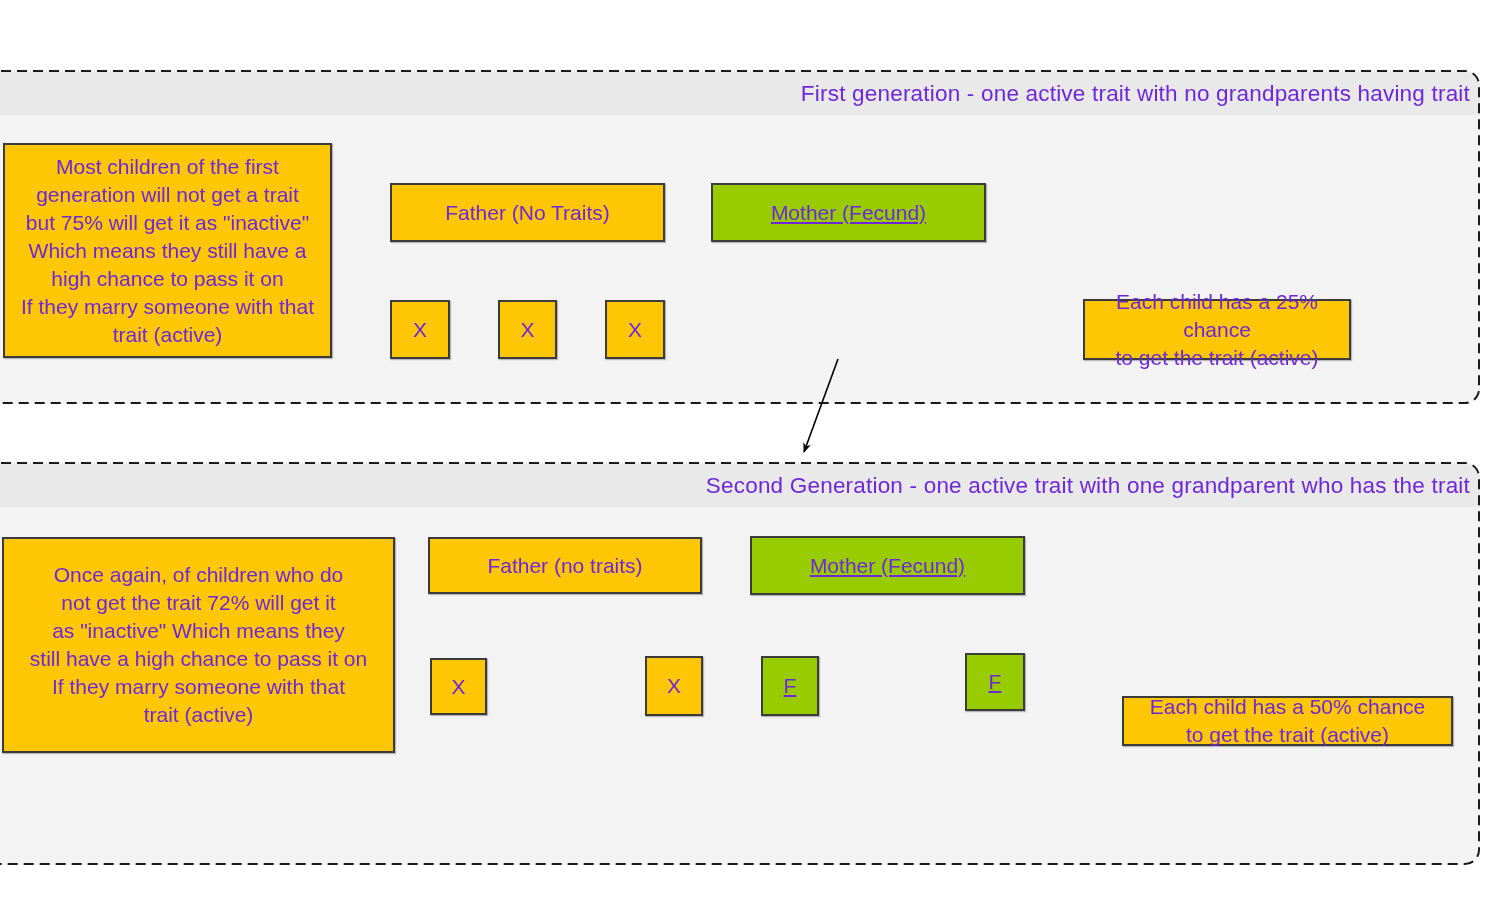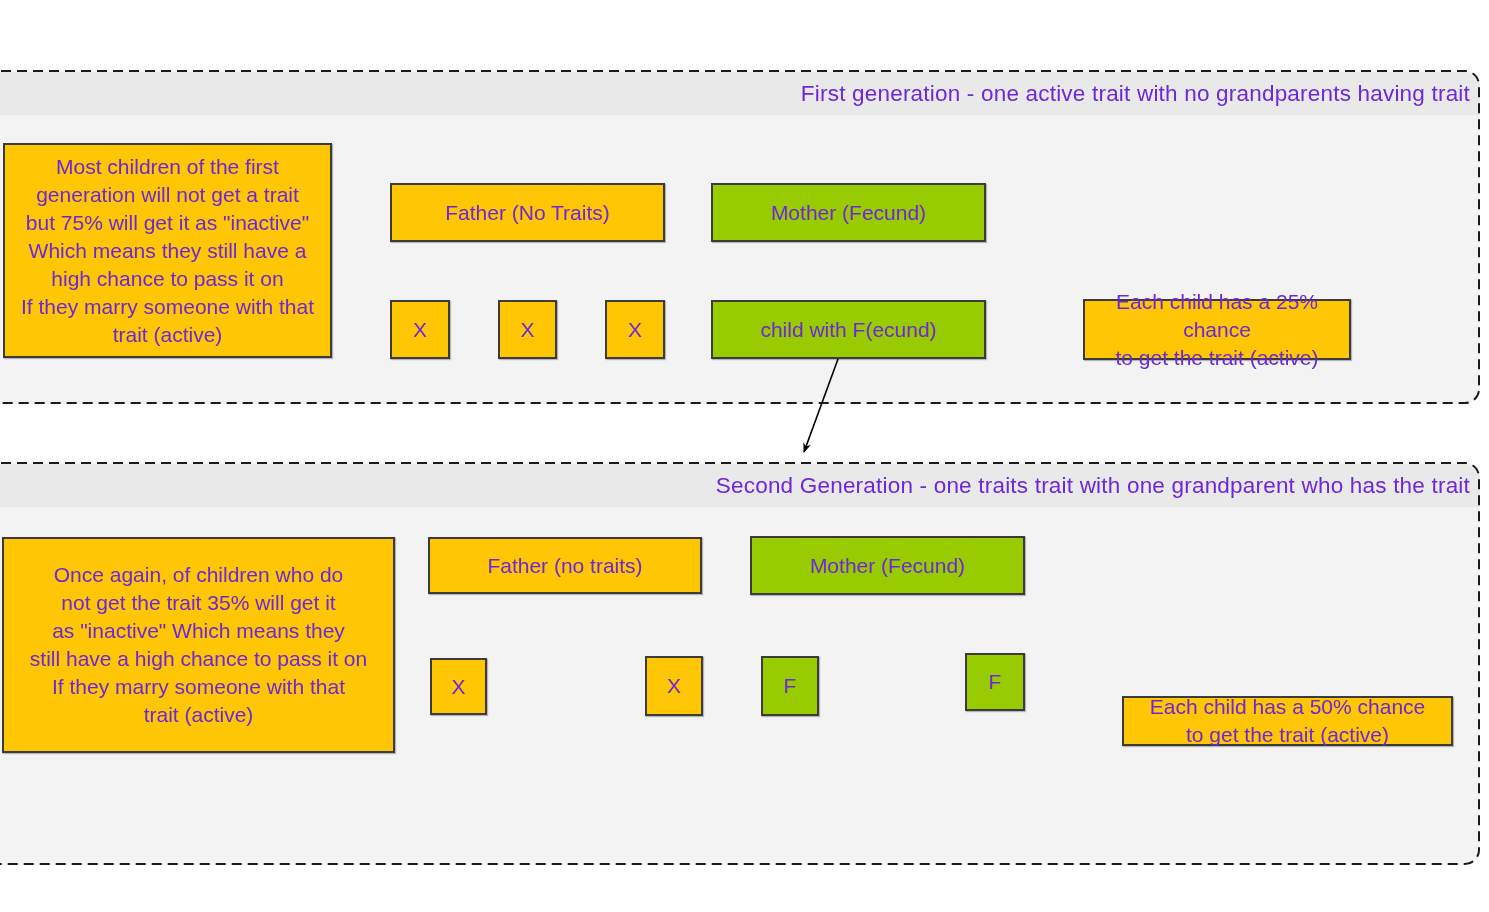--- a/index.html
+++ b/index.html
@@ -47,21 +47,21 @@
     display: flex;
     align-items: center;
     justify-content: center;
     text-align: center;
     font-size: 21px;
     line-height: 28px;
     white-space: pre-line;
     box-shadow: 1px 1px 1px rgba(0,0,0,0.25);
   }
   .yellow { background: #ffc603; }
-  .green  { background: #99cc00; }
+  .green  { background: #99cc00; text-decoration: underline; }
 
   .n-info1   { left: 3px;    top: 143px; width: 329px; height: 215px; }
   .n-father1 { left: 390px;  top: 183px; width: 275px; height: 59px; }
   .n-mother1 { left: 711px;  top: 183px; width: 275px; height: 59px; }
   .n-x1a     { left: 390px;  top: 300px; width: 60px;  height: 59px; }
   .n-x1b     { left: 498px;  top: 300px; width: 59px;  height: 59px; }
   .n-x1c     { left: 605px;  top: 300px; width: 60px;  height: 59px; }
   .n-child1  { left: 711px;  top: 300px; width: 275px; height: 59px; }
   .n-chance1 { left: 1083px; top: 299px; width: 268px; height: 61px; }
 
@@ -97,32 +97,31 @@
 but 75% will get it as "inactive"
 Which means they still have a
 high chance to pass it on
 If they marry someone with that
 trait (active)</div>
   <div class="node yellow n-father1">Father (No Traits)</div>
   <div class="node green n-mother1">Mother (Fecund)</div>
   <div class="node yellow n-x1a">X</div>
   <div class="node yellow n-x1b">X</div>
   <div class="node yellow n-x1c">X</div>
-  <div class="node green n-child1">child with F(ecund)</div>
   <div class="node yellow n-chance1">Each child has a 25% chance
 to get the trait (active)</div>
 
   <div class="gen-section s2">
     <div class="gen-header">
-      <span>Second Generation - one traits trait with one grandparent who has the trait</span>
+      <span>Second Generation - one active trait with one grandparent who has the trait</span>
     </div>
   </div>
 
   <div class="node yellow n-info2">Once again, of children who do
-not get the trait 35% will get it
+not get the trait 72% will get it
 as "inactive" Which means they
 still have a high chance to pass it on
 If they marry someone with that
 trait (active)</div>
   <div class="node yellow n-father2">Father (no traits)</div>
   <div class="node green n-mother2">Mother (Fecund)</div>
   <div class="node yellow n-x2a">X</div>
   <div class="node yellow n-x2b">X</div>
   <div class="node green n-f2a">F</div>
   <div class="node green n-f2b">F</div>

